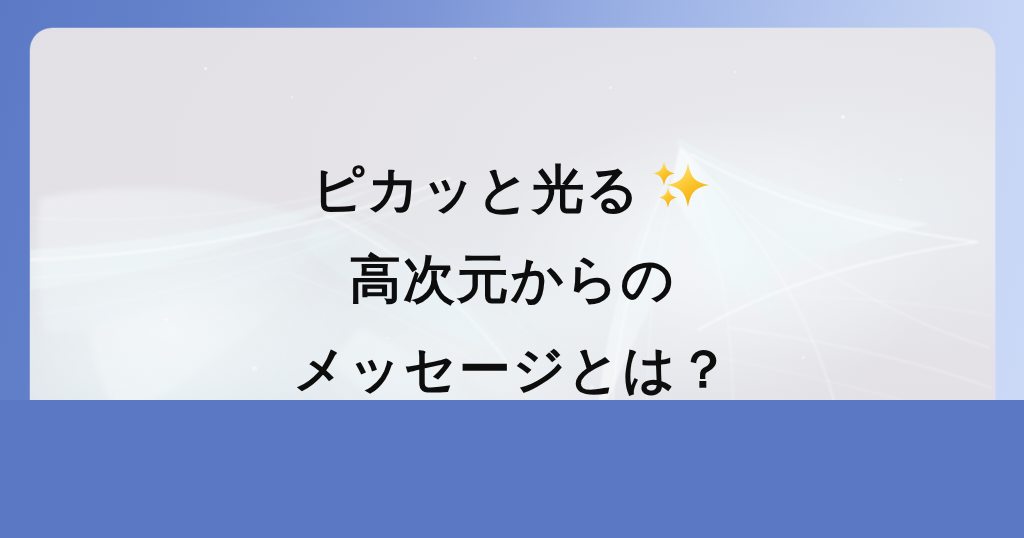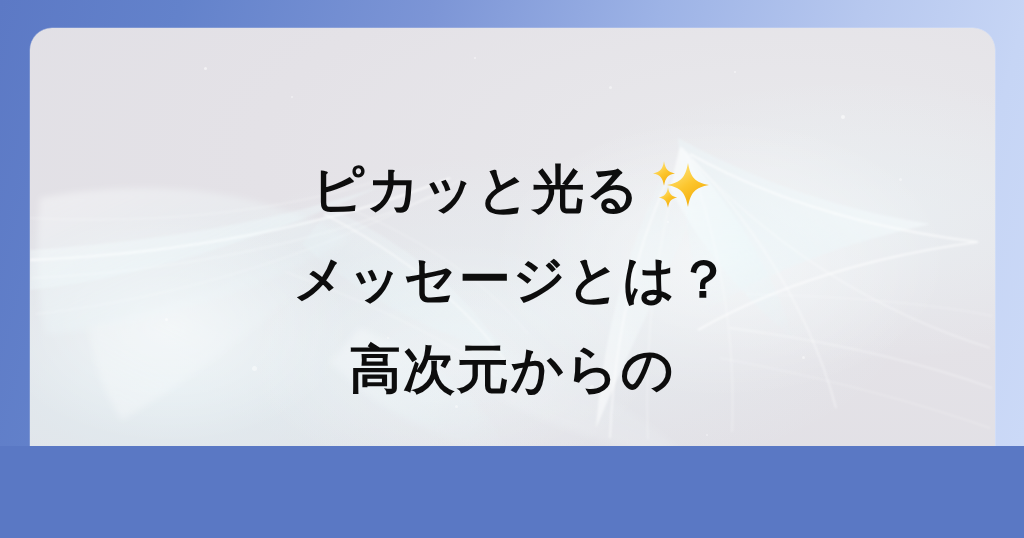--- a/index.html
+++ b/index.html
@@ -6,21 +6,21 @@
   html,body{margin:0;padding:0;}
   body{
     width:1024px;height:538px;overflow:hidden;
     font-family:"DejaVu Sans","Liberation Sans",sans-serif;
     background:#5a78c4;
   }
 
   
   .frame{
     position:relative;
-    width:1024px;height:446px;
+    width:1024px;height:400px;
     background:
       linear-gradient(105deg,
         #5c79c5 0%,
         #6382cb 16%,
         #7c95d6 38%,
         #9db3e6 58%,
         #b7c8ef 76%,
         #c6d5f5 90%,
         #cbd9f7 100%);
     overflow:hidden;
@@ -215,18 +215,18 @@
                      C34.4 35.4 29.8 30.6 16 28 C29.8 25.4 34.4 20.6 37 6 Z" fill="url(#sp)"></path>
 
             <path d="M13 4 C14.4 12.4 16.8 15 24 16.4 C16.8 17.8 14.4 20.4 13 28.8
                      C11.6 20.4 9.2 17.8 2 16.4 C9.2 15 11.6 12.4 13 4 Z" fill="url(#sp)"></path>
 
             <path d="M17 30 C18.2 37 20.2 39.2 26.2 40.4 C20.2 41.6 18.2 43.8 17 50.8
                      C15.8 43.8 13.8 41.6 7.8 40.4 C13.8 39.2 15.8 37 17 30 Z" fill="url(#sp)"></path>
           </svg>
         </span></span>
 
+      <span class="ln">高次元からの</span>
       <span class="ln">メッセージとは？</span>
-      <span class="ln">高次元からの</span>
     </div>
 
   </div>
 </div>
 
 </body></html>

